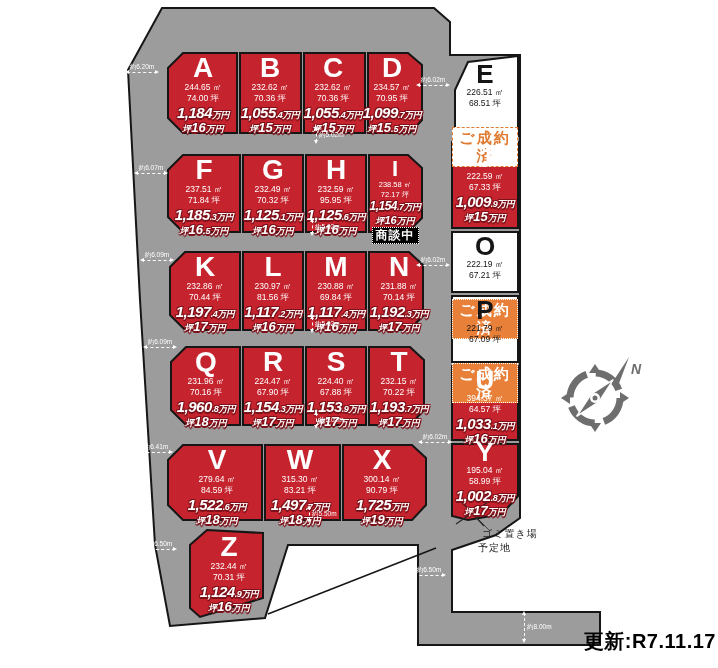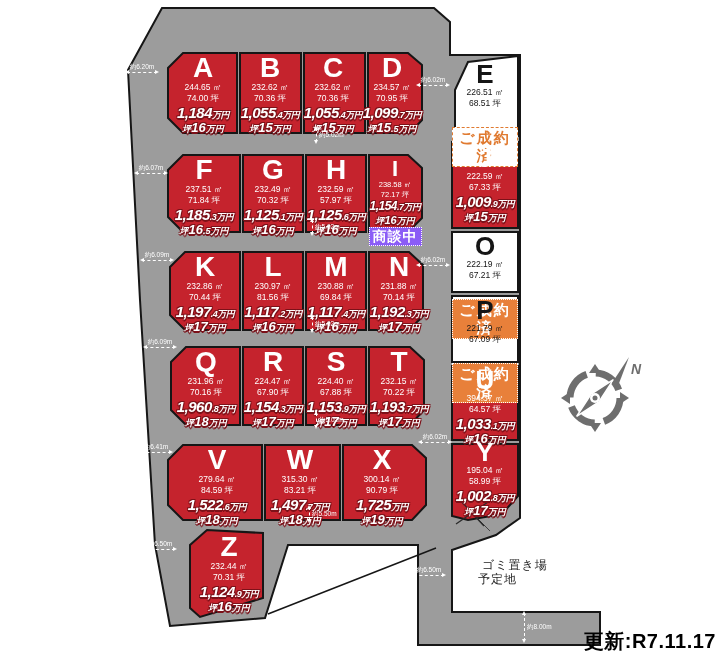--- a/index.html
+++ b/index.html
@@ -17,35 +17,35 @@
          text-shadow:-1px -1px 0 #7c1119,1px -1px 0 #7c1119,-1px 1px 0 #7c1119,1px 1px 0 #7c1119,0 2px 0 #7c1119;}
   .tsubo{font-size:13px;font-weight:800;font-style:italic;line-height:1.1;
          text-shadow:-1px -1px 0 #7c1119,1px -1px 0 #7c1119,-1px 1px 0 #7c1119,1px 1px 0 #7c1119,0 2px 0 #7c1119;}
   .psmall{font-size:9px;font-weight:700;}
   .tpre{font-size:9px;}
   .compact .letter{font-size:22px !important;}
   .compact .area{font-size:7.5px;}
   .compact .price{font-size:12px;}
   .compact .tsubo{font-size:11px;}
   .badge{display:inline-block;font-size:15px;font-weight:700;padding:1px 4px;margin-top:18px;line-height:1.2;letter-spacing:2px;}
-  .badge-nego{background:#8b5cf6;color:#fff;border:1px dotted #fff;font-size:14px;letter-spacing:1px;padding:0 3px;margin-top:1px;}
+  .badge-nego{background:#000000;color:#fff;border:1px dotted #fff;font-size:12px;letter-spacing:1px;padding:0 3px;margin-top:1px;}
   .badge-sold-outline{background:#fff;color:#e07a30;border:1.5px dashed #e07a30;}
   .badge-sold-fill{background:#e8803a;color:#fff;border:1px dotted #fff;}
   .dim-h{position:absolute;display:flex;flex-direction:column;align-items:center;color:#fff;}
   .dim-v{position:absolute;display:flex;align-items:center;color:#fff;}
   .lab{font-size:6.5px;line-height:1.1;white-space:nowrap;}
   .arr{width:30px;height:0;border-top:1px dashed #fff;margin-top:2px;position:relative;display:block;}
   .arr:before,.arr:after{content:"";position:absolute;top:-3px;width:0;height:0;border-top:2.5px solid transparent;border-bottom:2.5px solid transparent;}
   .arr:before{left:-2px;border-right:4px solid #fff;}
   .arr:after{right:-2px;border-left:4px solid #fff;}
   .arrv{width:0;height:14px;border-left:1px dashed #fff;position:relative;margin-right:2px;display:block;}
   .arrv:before,.arrv:after{content:"";position:absolute;left:-3px;width:0;height:0;border-left:2.5px solid transparent;border-right:2.5px solid transparent;}
   .arrv:before{top:-2px;border-bottom:4px solid #fff;}
   .arrv:after{bottom:-2px;border-top:4px solid #fff;}
-  .trash{position:absolute;font-size:12px;color:#222;letter-spacing:1px;line-height:1.1;margin-top:31px;}
+  .trash{position:absolute;font-size:10px;color:#222;letter-spacing:1px;line-height:1.1;}
   .update{position:absolute;right:2px;top:628px;font-size:20px;font-weight:bold;color:#000;letter-spacing:0.5px;}
 </style>
 </head>
 <body>
 
 <div id="map">
   <svg id="base" width="718" height="668" viewBox="0 0 718 668">
     <path d="M162,8 L434,8 L450,22 L450,55 L520,55 L520,518 L496,535 L452,550 L452,612 L600,612 L600,645 L418,645 L418,545 L288,545 L265,618 L170,626 L155,545 L140,300 L128,70 Z" fill="#9c9c9c" stroke="#161616" stroke-width="2"></path>
     <g id="plot-shapes">
         <polygon points="183,53 237,53 237,133 183,133 168,118 168,68" class="plot sale"></polygon>
@@ -139,21 +139,21 @@
     <div class="plot-text" style="left: 241px; top: 157px; width: 64px;">
       <div class="letter" style="font-size:28px">G</div>
       <div class="area">232.49 ㎡</div>
       <div class="area">70.32 坪</div>
       <div class="price"><span>1,125</span><span class="psmall">.1万円</span></div>
       <div class="tsubo"><span class="tpre">坪</span><span>16</span><span class="psmall">万円</span></div>
     </div>
     <div class="plot-text" style="left: 304px; top: 157px; width: 64px;">
       <div class="letter" style="font-size:28px">H</div>
       <div class="area">232.59 ㎡</div>
-      <div class="area">57.97 坪</div>
+      <div class="area">95.95 坪</div>
       <div class="price"><span>1,125</span><span class="psmall">.6万円</span></div>
       <div class="tsubo"><span class="tpre">坪</span><span>16</span><span class="psmall">万円</span></div>
     </div>
     <div class="plot-text compact" style="left: 366px; top: 159px; width: 58px;"><div class="letter" style="font-size:28px">I</div><div class="area">238.58 ㎡</div><div class="area">72.17 坪</div><div class="price"><span>1,154</span><span class="psmall">.7万円</span></div><div class="tsubo"><span class="tpre">坪</span><span>16</span><span class="psmall">万円</span></div><div class="badge badge-nego">商談中</div></div>
     <div class="plot-text" style="left: 452px; top: 146px; width: 66px;">
       <div class="letter" style="font-size:26px">J</div>
       <div class="area">222.59 ㎡</div>
       <div class="area">67.33 坪</div>
       <div class="price"><span>1,009</span><span class="psmall">.9万円</span></div>
       <div class="tsubo"><span class="tpre">坪</span><span>15</span><span class="psmall">万円</span></div>

